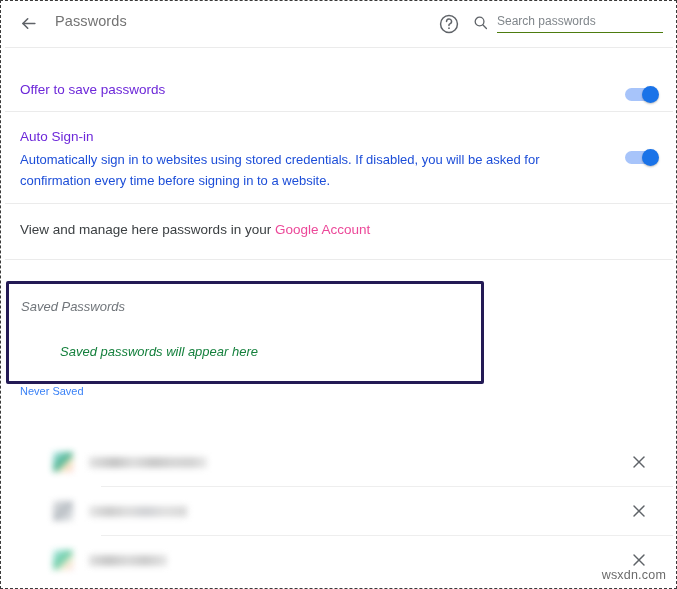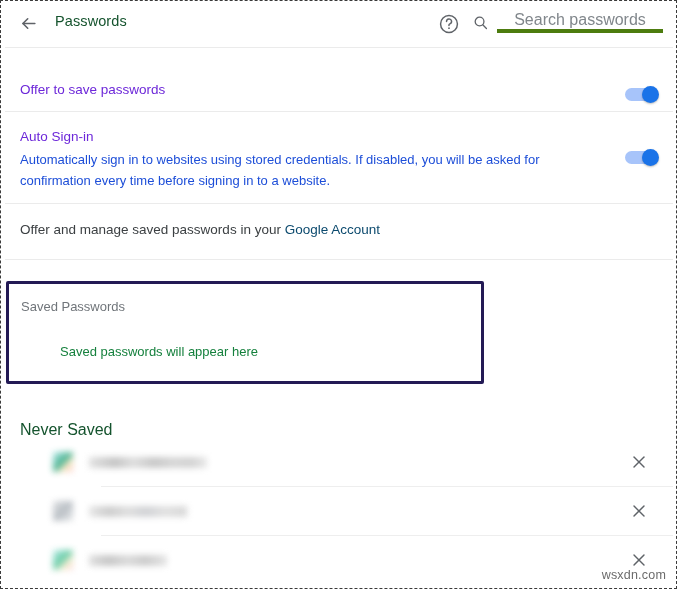--- a/index.html
+++ b/index.html
@@ -43,21 +43,21 @@
     cursor: pointer;
     border-radius: 50%;
   }
   .back-btn svg { display: block; }
 
   .page-title {
     position: absolute;
     left: 54px;
     top: 12px;
     font-size: 14.5px;
-    color: #14532d;
+    color: #737373;
     letter-spacing: .1px;
     white-space: nowrap;
   }
 
   .help-btn {
     position: absolute;
     left: 437px;
     top: 12px;
     width: 22px;
     height: 22px;
@@ -78,28 +78,27 @@
     width: 15px;
     height: 15px;
   }
   .search-input {
     position: absolute;
     left: 24px;
     top: 0;
     width: 166px;
     height: 21px;
     border: none;
-    border-bottom: 4px solid #4d7c0f;
+    border-bottom: 1px solid #4d7c0f;
     outline: none;
     font-family: "Liberation Sans", sans-serif;
-    font-size: 16px;
+    font-size: 12px;
     color: #3c4043;
     background: transparent;
     padding: 0 0 2px 0;
-    text-align: center;
   }
   .search-input::placeholder { color: #80868b; }
 
   
   .divider {
     position: absolute;
     left: 4px;
     width: 668px;
     height: 1px;
     background: #ebebeb;
@@ -155,34 +154,35 @@
   
   .link-line {
     position: absolute;
     left: 19px;
     top: 221px;
     font-size: 13.5px;
     color: #3c4043;
     white-space: nowrap;
   }
   .link-line a {
-    color: #0c4a6e;
+    color: #ec4899;
     text-decoration: none;
   }
 
   
   .highlight-box {
     position: absolute;
     left: 5px;
     top: 280px;
     width: 478px;
     height: 103px;
     border: 3px solid #231a55;
     background: #ffffff;
     border-radius: 2px;
+    font-style: italic;
   }
   .saved-title {
     position: absolute;
     left: 12px;
     top: 15px;
     font-size: 13px;
     color: #70757a;
     white-space: nowrap;
   }
   .saved-empty {
@@ -191,23 +191,23 @@
     top: 60px;
     font-size: 13px;
     color: #15803d;
     white-space: nowrap;
   }
 
   
   .never-saved-title {
     position: absolute;
     left: 19px;
-    top: 420px;
-    font-size: 16px;
-    color: #14532d;
+    top: 384px;
+    font-size: 11px;
+    color: #3b82f6;
     white-space: nowrap;
   }
 
   .list-row {
     position: absolute;
     left: 0;
     width: 675px;
     height: 48px;
   }
   .row-divider {
@@ -318,21 +318,21 @@
     <div class="setting-sub" style="top:38px;">Automatically sign in to websites using stored credentials. If disabled, you will be asked for confirmation every time before signing in to a website.</div>
     <div class="toggle" style="left:624px; top:40px;">
       <div class="track"></div>
       <div class="knob"></div>
     </div>
   </div>
 
   <div class="divider" style="top:202px;"></div>
 
   <div class="link-line">
-    <span>Offer and manage saved passwords in your </span><a href="#">Google Account</a>
+    <span>View and manage here passwords in your </span><a href="#">Google Account</a>
   </div>
 
   <div class="divider" style="top:258px;"></div>
 
   <div class="highlight-box">
     <div class="saved-title">Saved Passwords</div>
     <div class="saved-empty">Saved passwords will appear here</div>
   </div>
 
   <div class="never-saved-title">Never Saved</div>

